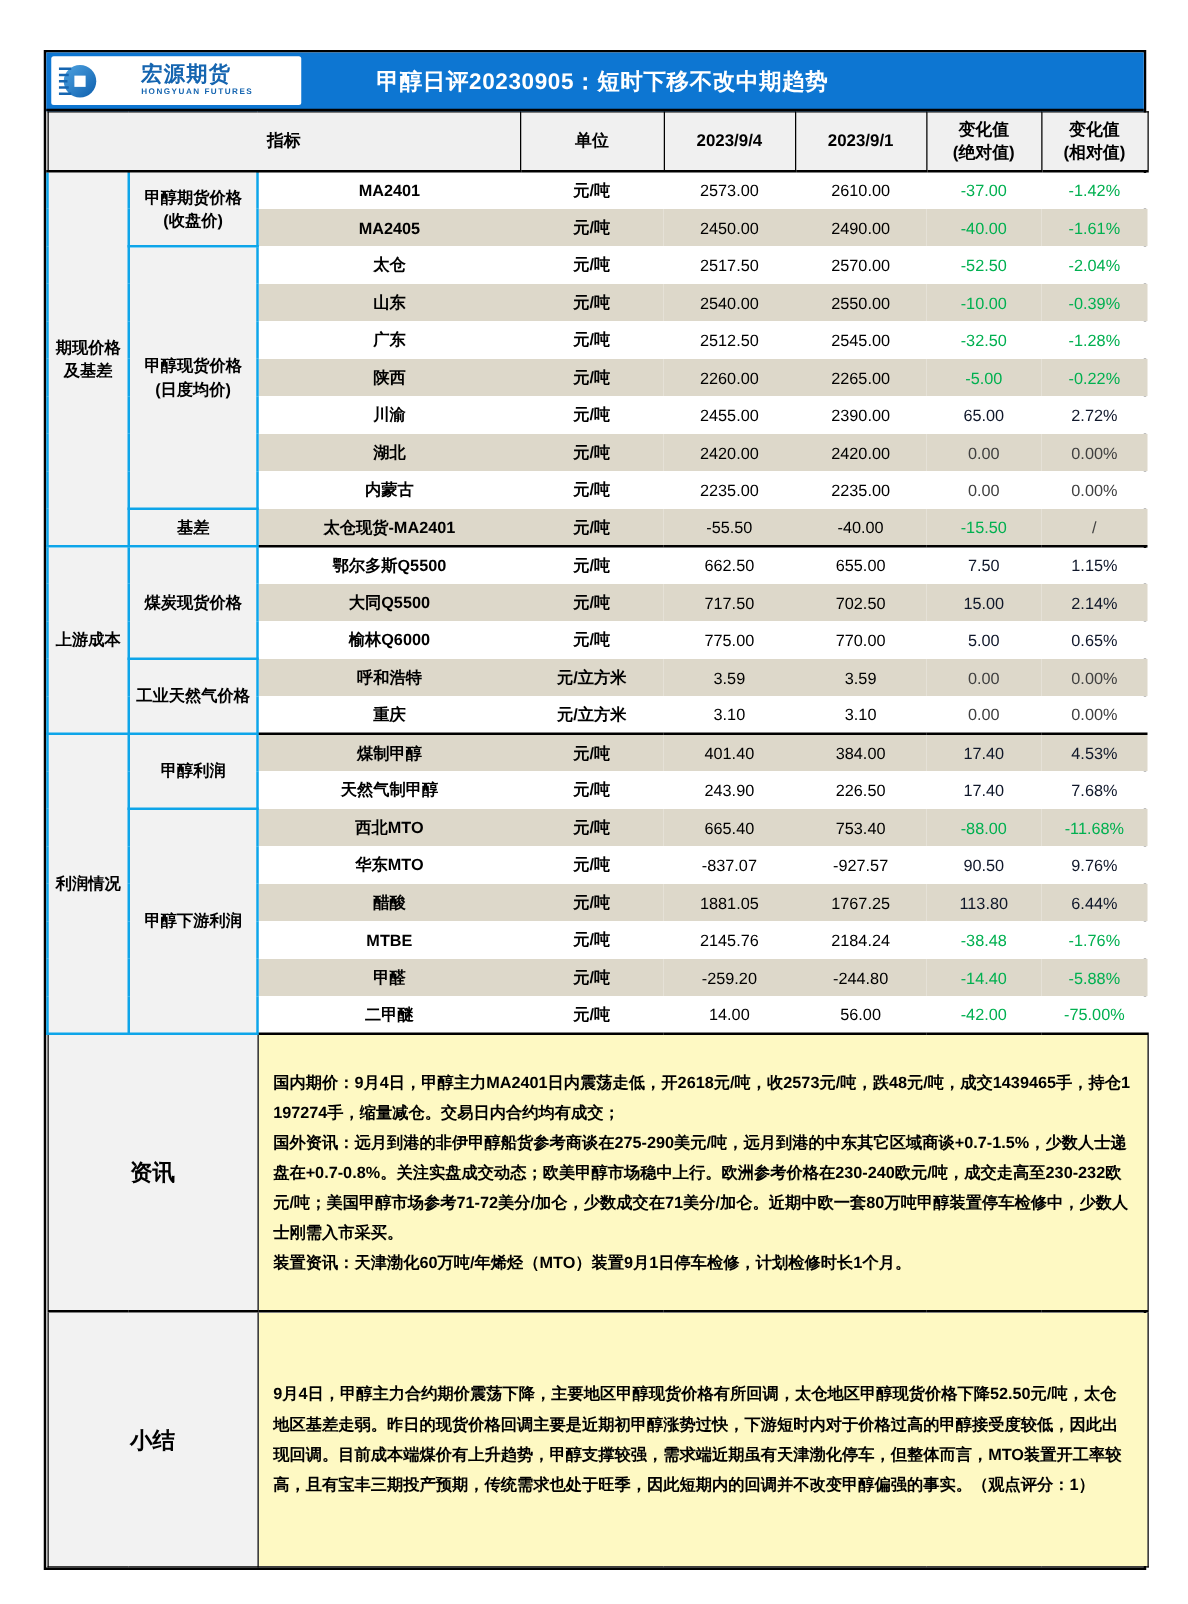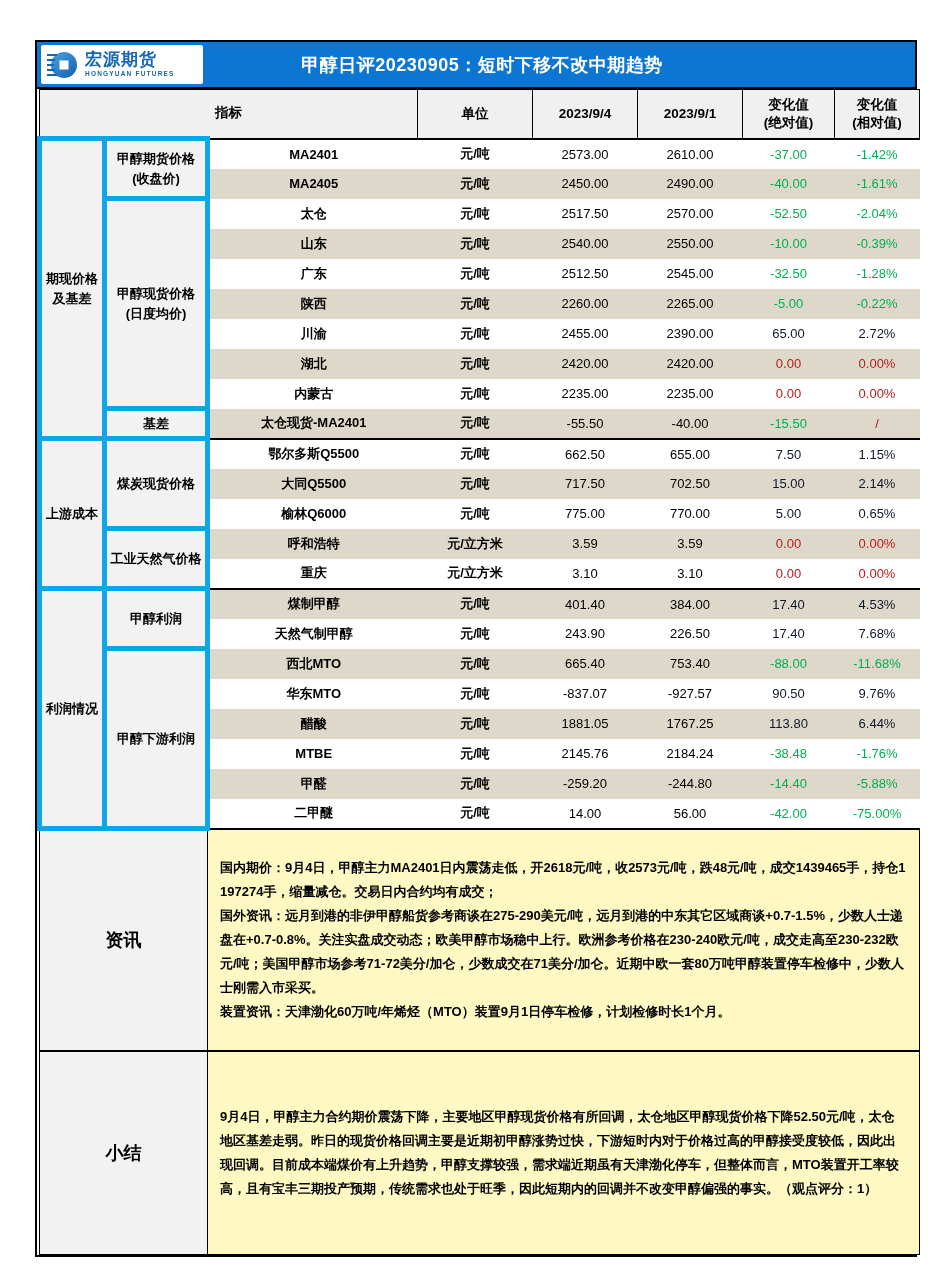--- a/index.html
+++ b/index.html
@@ -11,23 +11,23 @@
   .report{
     position:absolute;left:35px;top:40px;width:878px;
     border:2px solid #000;background:#fff;
   }
   
   .titlebar{
     height:45px;background:#0D76D2;position:relative;
     border-bottom:2px solid #000;
   }
   .logo-box{
-    position:absolute;left:4px;top:3px;width:162px;height:39px;
+    position:absolute;left:4px;top:3px;width:200px;height:39px;
     background:#ffffff;border-radius:2px;display:flex;align-items:center;
-    padding-left:6px;box-sizing:border-box;
+    padding-left:6px;box-sizing:border-box;gap:28px;
   }
   .logo-ball{width:32px;height:32px;flex:0 0 32px;}
   .logo-text{margin-left:6px;line-height:1;}
   .logo-cn{font-size:17px;font-weight:bold;color:#1565B0;letter-spacing:1px;}
   .logo-en{font-size:6.5px;font-weight:bold;color:#1565B0;letter-spacing:1.2px;margin-top:3px;}
   .title{
     position:absolute;left:0;right:0;top:0;height:45px;
     display:flex;align-items:center;justify-content:center;
     color:#ffffff;font-size:18px;font-weight:bold;letter-spacing:0.5px;
     pointer-events:none;
@@ -39,31 +39,31 @@
   col.c-unit{width:115px;}  col.c-d1{width:105px;}  col.c-d2{width:105px;}
   col.c-abs{width:92px;}    col.c-rel{width:85px;}
   th{
     background:#F0F0F0;border:1px solid #000;border-bottom:2px solid #000;
     height:44px;font-size:13.5px;font-weight:bold;color:#000;
     white-space:pre-line;line-height:1.35;
   }
   td{font-size:13px;color:#000;text-align:center;vertical-align:middle;overflow:hidden;}
   tr.datarow{height:30px;}
   td.gcell,td.scell{
-    background:#F2F2F2;border:5px solid #0ea5e9;font-weight:bold;
+    background:#F2F2F2;border:2px solid #0ea5e9;font-weight:bold;
     white-space:pre-line;line-height:1.5;font-size:13px;
   }
   td.ind{font-weight:bold;}
   td.unit{font-weight:bold;}
   td.w{background:#ffffff;}
   td.b{background:#DDD8CA;}
   tr.sep td{border-top:2px solid #000;}
   td.up{color:#0f172a;}
   td.down{color:#00B050;margin-top:35px;}
-  td.flat{color:#b91c1c;}
+  td.flat{color:#404040;}
   
   td.note-label{
     background:#F2F2F2;border:1px solid #000;font-weight:bold;font-size:18px;
   }
   td.note-text{
     background:#fef9c3;border:1px solid #000;text-align:left;vertical-align:middle;
     font-weight:bold;font-size:13px;line-height:1.85;
     padding:26px 12px;white-space:pre-line;word-break:break-all;
   }
   tr.news-row{height:217px;}

